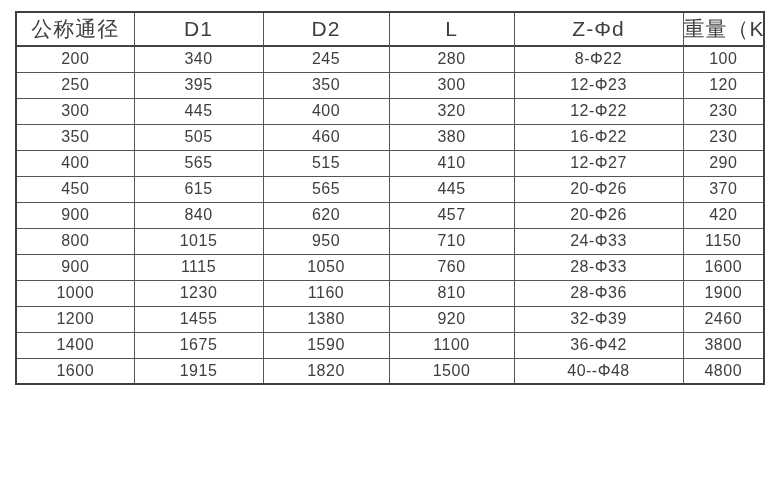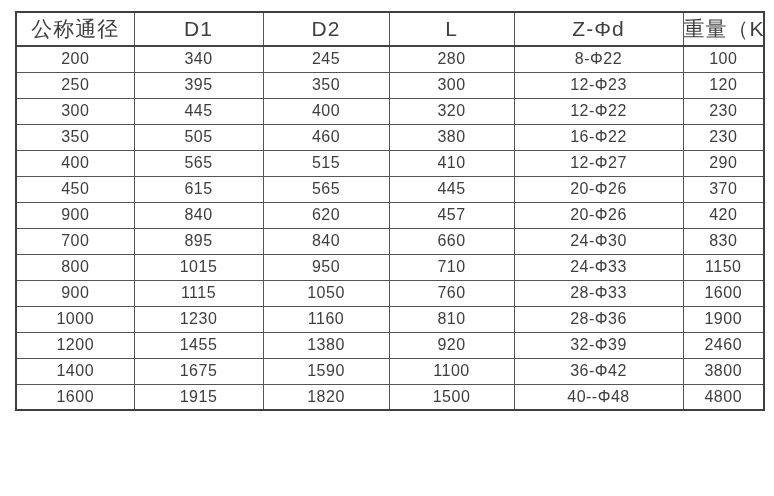--- a/index.html
+++ b/index.html
@@ -130,28 +130,20 @@
         </tr>
         <tr>
           <td>900</td>
           <td>840</td>
           <td>620</td>
           <td>457</td>
           <td>20-Φ26</td>
           <td>420</td>
         </tr>
         <tr>
-          <td>700</td>
-          <td>895</td>
-          <td>840</td>
-          <td>660</td>
-          <td>24-Φ30</td>
-          <td>830</td>
-        </tr>
-        <tr>
           <td>800</td>
           <td>1015</td>
           <td>950</td>
           <td>710</td>
           <td>24-Φ33</td>
           <td>1150</td>
         </tr>
         <tr>
           <td>900</td>
           <td>1115</td>

